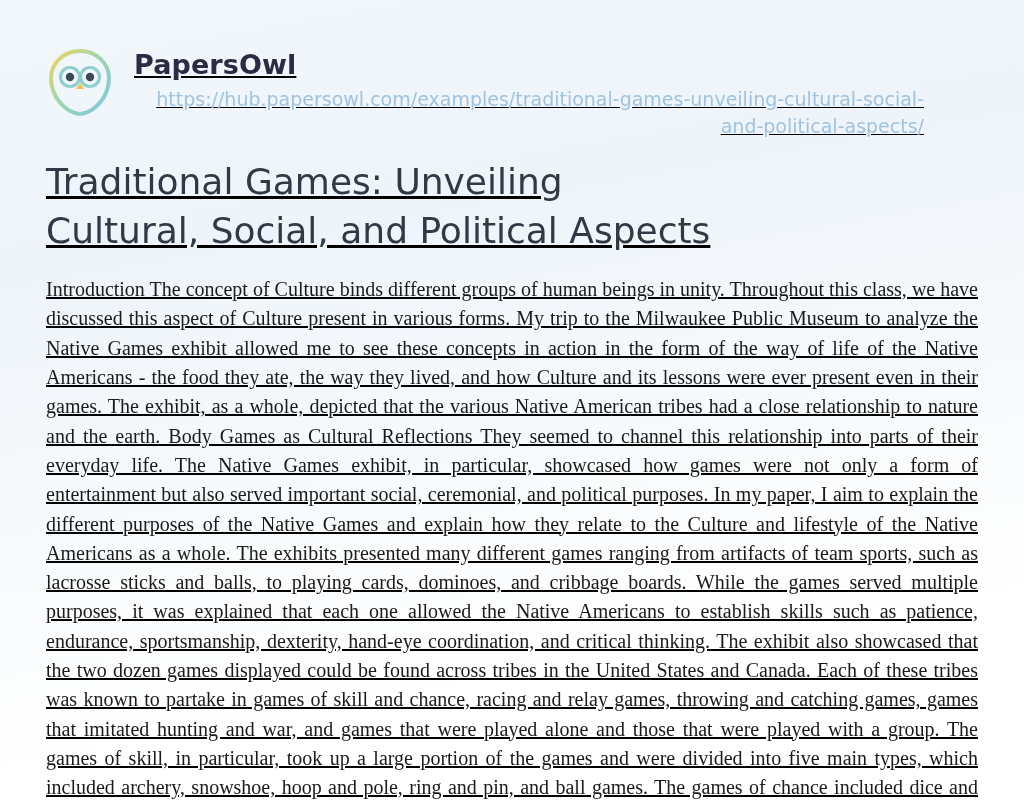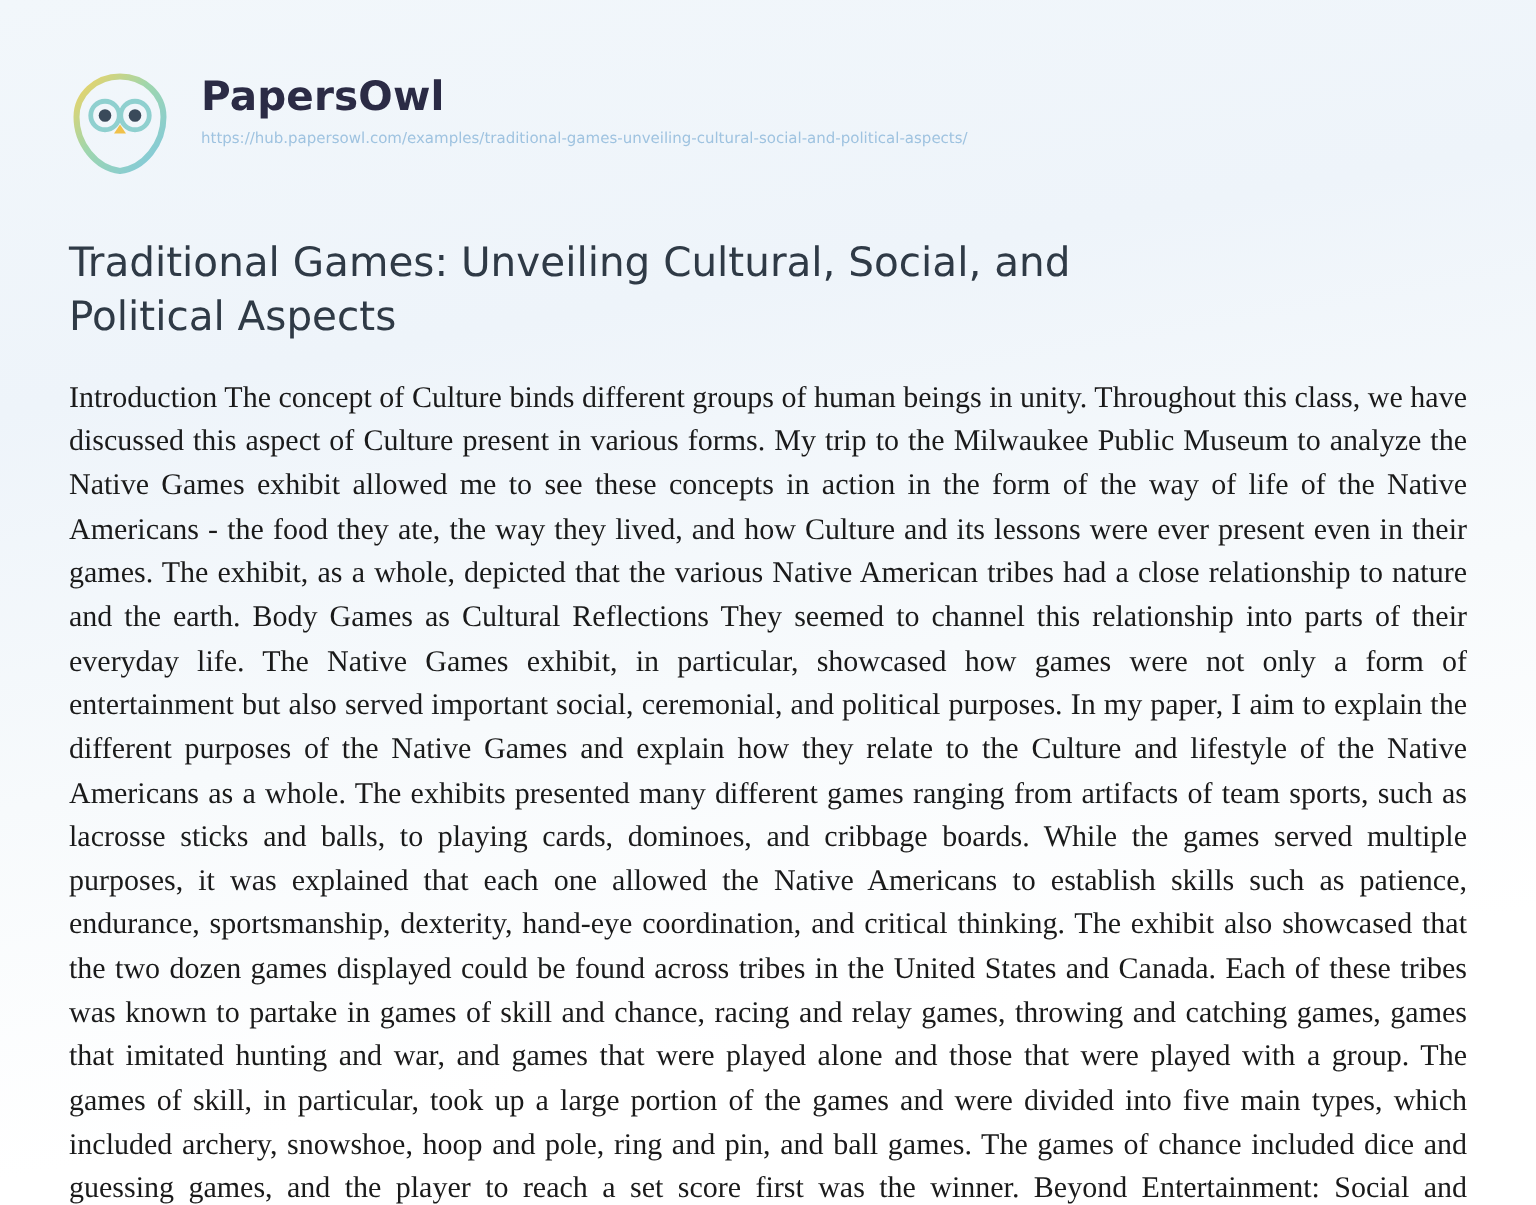--- a/index.html
+++ b/index.html
@@ -12,20 +12,21 @@
     background: #ffffff;
     font-family: "Liberation Sans", sans-serif;
     overflow: hidden;
   }
   .page {
     position: relative;
     width: 1024px;
     height: 803px;
     background: linear-gradient(170deg, #f2f7fb 0%, #eef4fa 28%, #f7fafc 55%, #ffffff 80%);
     box-sizing: border-box;
+    text-decoration: underline;
   }
   .header {
     position: relative;
     padding: 44px 0 0 44px;
     height: 130px;
     box-sizing: border-box;
   }
   .brand-row {
     display: flex;
     align-items: flex-start;
@@ -45,32 +46,33 @@
   .brand-name {
     font-size: 27px;
     font-weight: bold;
     color: #2b2b45;
     letter-spacing: 0.1px;
     line-height: 1.1;
     font-family: "DejaVu Sans", sans-serif;
   }
   .brand-url {
     margin-top: 6px;
-    font-size: 10px;
+    font-size: 19px;
     color: #9fc3e0;
     line-height: 1.45;
     max-width: 790px;
     word-break: break-word;
     font-family: "DejaVu Sans", sans-serif;
+    text-align: right;
   }
   .article {
     padding: 0 46px 0 46px;
   }
   .doc-title {
-    font-size: 27px;
+    font-size: 36px;
     color: #2f3a46;
     line-height: 1.35;
     margin: 28px 0 0 0;
     font-weight: normal;
     max-width: 680px;
     font-family: "DejaVu Sans", sans-serif;
   }
   .body-text {
     margin-top: 20px;
     font-family: "Liberation Serif", serif;

